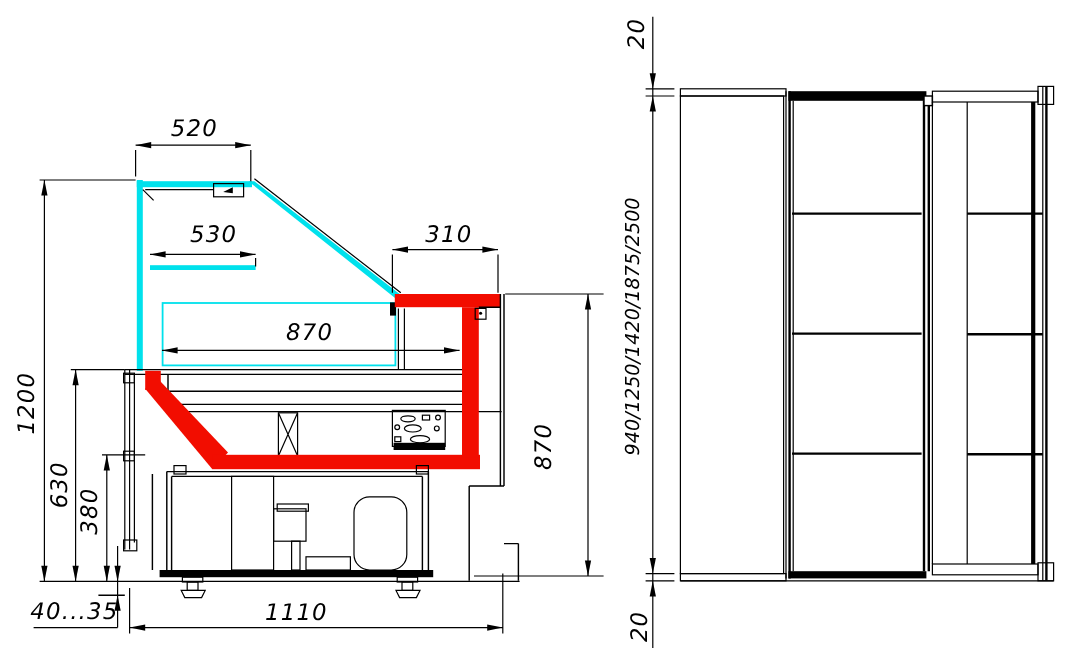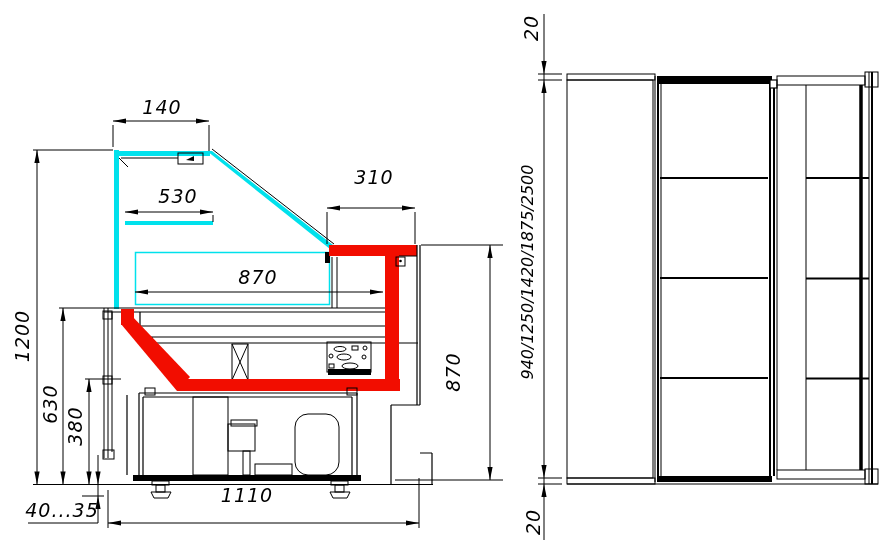--- a/index.html
+++ b/index.html
@@ -168,27 +168,27 @@
       <g class="blk">
         <polygon points="544,74 541.4,61 546.6,61"></polygon>
             <polygon points="544,80 541.4,93 546.6,93"></polygon>
         <polygon points="544,478 541.4,465 546.6,465"></polygon>
             <polygon points="544,484 541.4,497 546.6,497"></polygon>
       </g>
     </g>
   </g>
 </svg>
 
-<span class="dim" style="left:162px;top:107px">140</span>
+<span class="dim" style="left:162px;top:107px">520</span>
 <span class="dim" style="left:178px;top:196px">530</span>
-<span class="dim" style="left:374px;top:177px">310</span>
+<span class="dim" style="left:374px;top:196px">310</span>
 <span class="dim" style="left:258px;top:277px">870</span>
 <span class="dim v" style="left:22px;top:336px">1200</span>
 <span class="dim v" style="left:50px;top:404px">630</span>
 <span class="dim v" style="left:75px;top:426px">380</span>
 <span class="dim" style="left:62px;top:510px">40...35</span>
-<span class="dim" style="left:247px;top:495px">1110</span>
+<span class="dim" style="left:247px;top:511px">1110</span>
 <span class="dim v" style="left:453px;top:372px">870</span>
 <span class="dim v" style="left:531px;top:28px">20</span>
 <span class="dim v long" style="left:527px;top:272px">940/1250/1420/1875/2500</span>
 <span class="dim v" style="left:533px;top:522px">20</span>
 
 </div>
 
 </body></html>

